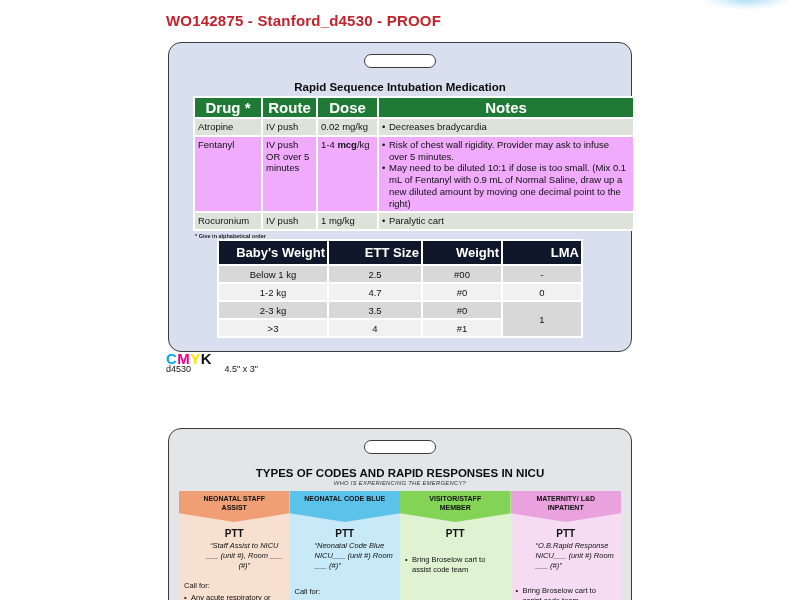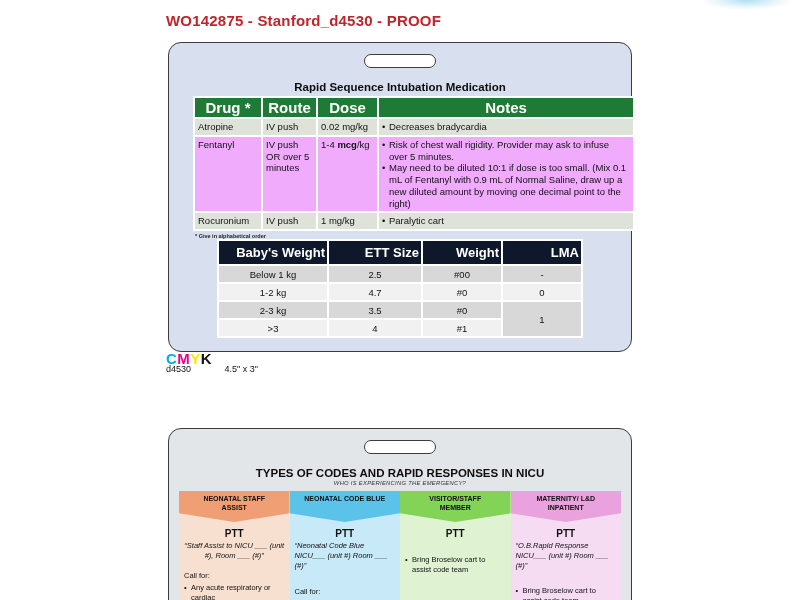--- a/index.html
+++ b/index.html
@@ -47,21 +47,21 @@
   .col-header{height:31px;clip-path:polygon(0 0,100% 0,100% 72%,50% 100%,0 72%);
       display:flex;justify-content:center;align-items:flex-start;padding-top:4px;box-sizing:border-box;
       font-size:7px;font-weight:bold;text-align:center;line-height:1.25;color:#101010;}
   .col-header span{max-width:82px;display:inline-block;}
   .col-body{flex:1;padding:2px 5px 0;font-size:7.5px;line-height:1.32;}
   .b0{background:#F8E0D0}.h0{background:#F09E74}
   .b1{background:#C8E9F8}.h1{background:#5BC3EA}
   .b2{background:#DFF3D2}.h2c{background:#82D356}
   .b3{background:#F5DCF2}.h3c{background:#E9A2DD}
   .ptt{font-weight:bold;text-align:center;font-size:10px;margin-top:3px;}
-  .quote{font-style:italic;margin-top:1px;}
+  .quote{font-style:italic;margin-top:1px;margin-left:20px;}
   .q-center{text-align:center;}
   .q-justify{text-align:justify;}
   .callfor{margin-top:10px;}
   .col-bullet{position:relative;padding-left:7px;margin-top:2px;}
   .col-bullet::before{content:"\2022";position:absolute;left:0;}
   .mt-lg{margin-top:15px;}
 </style>
 </head>
 <body>
 

